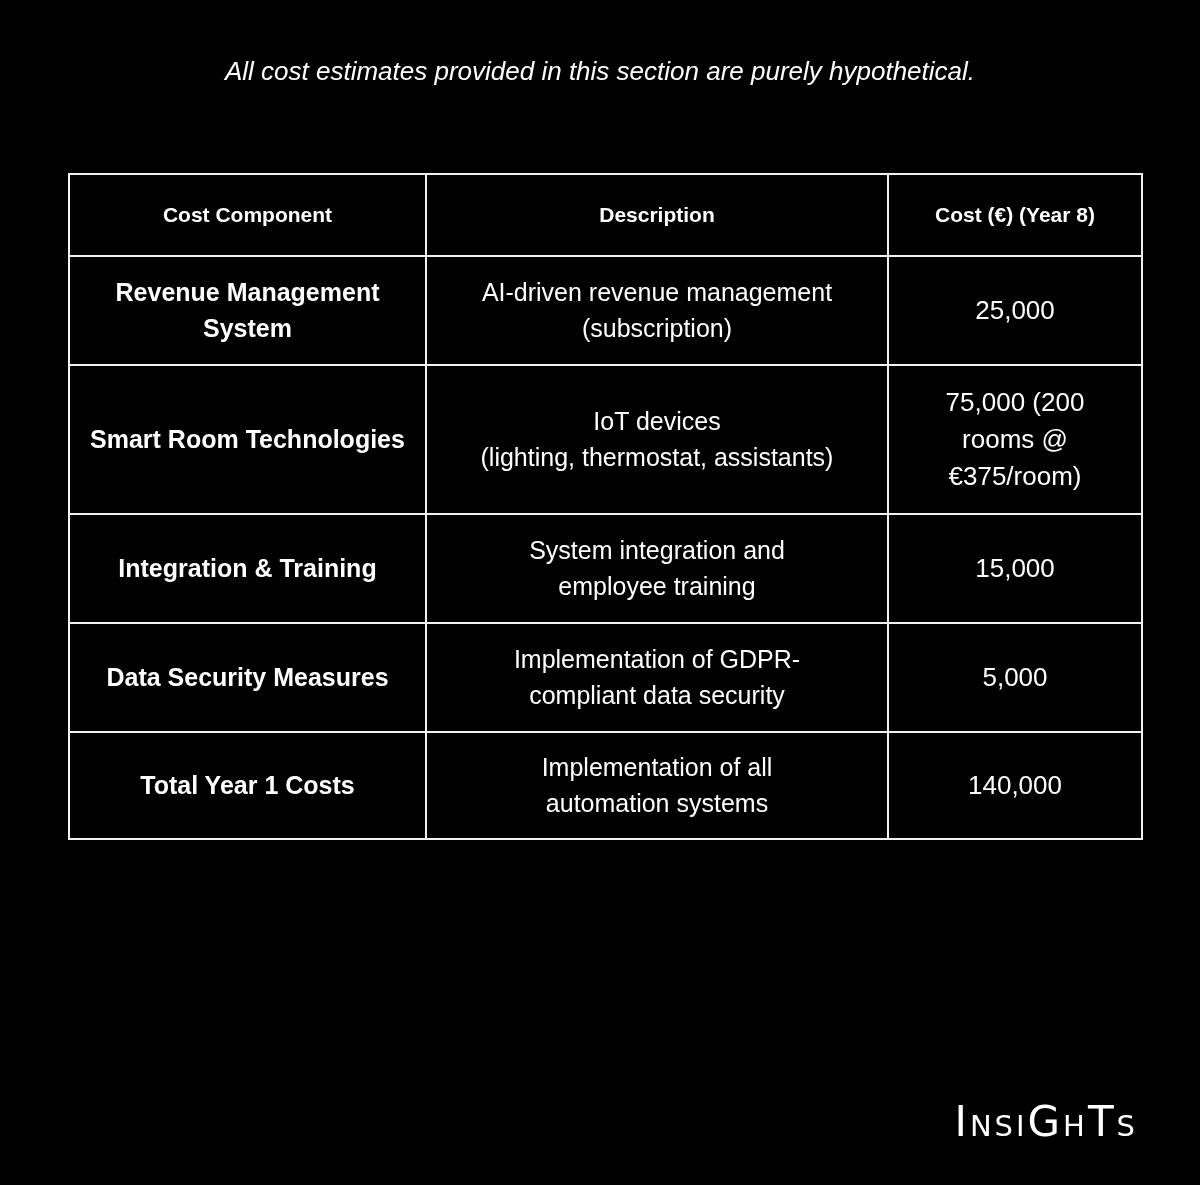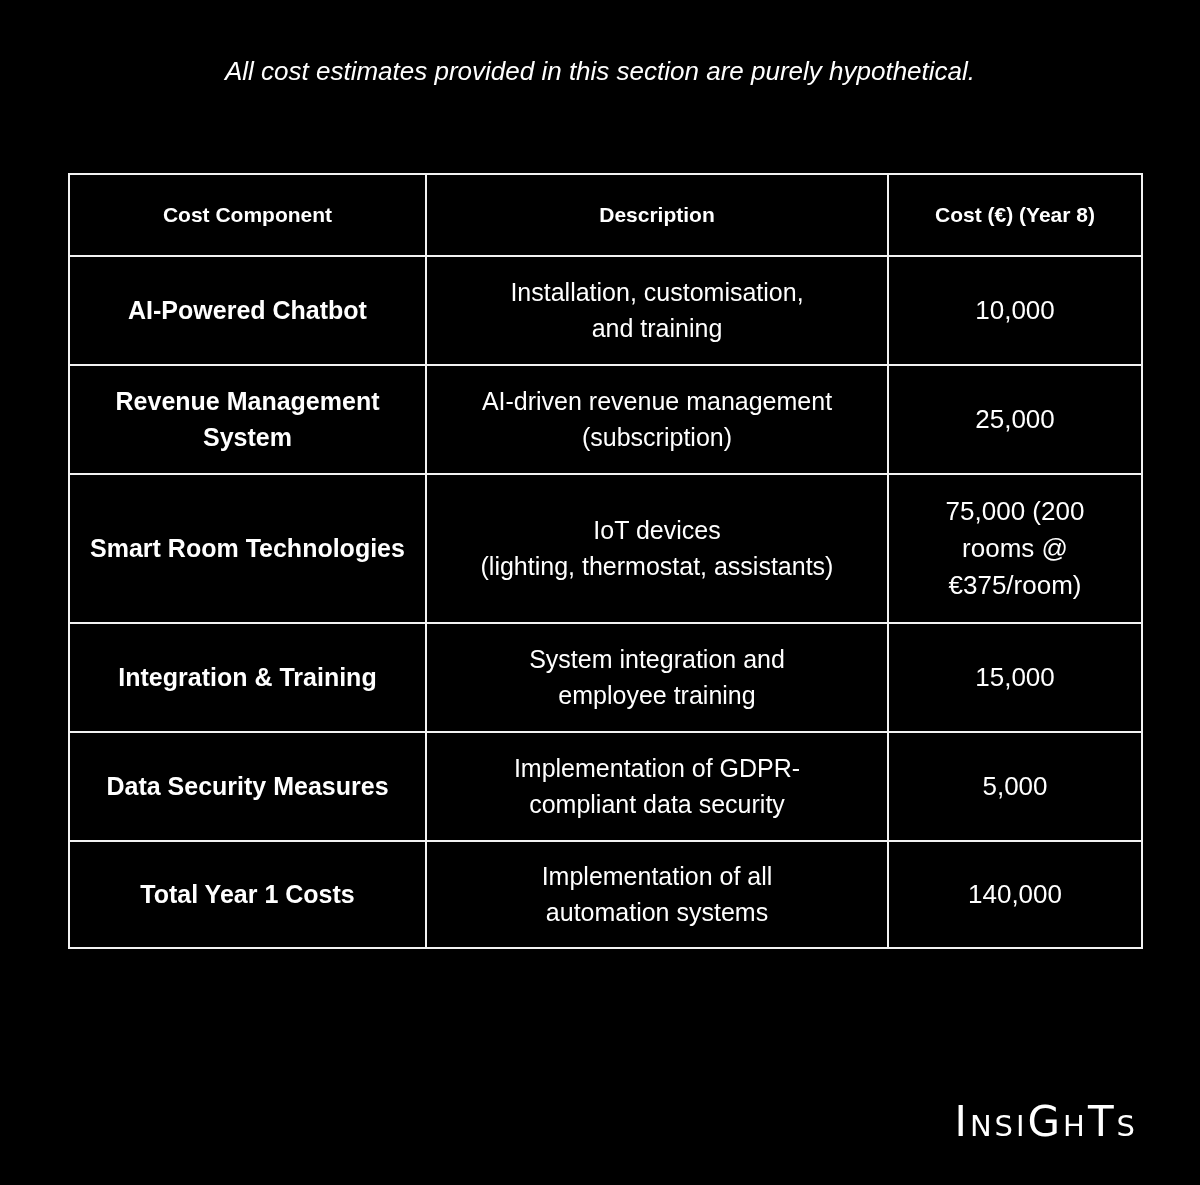--- a/index.html
+++ b/index.html
@@ -104,26 +104,20 @@
   </colgroup>
   <thead>
     <tr class="h-header">
       <th>Cost Component</th>
       <th>Description</th>
       <th>Cost (€) (Year 8)</th>
     </tr>
   </thead>
   <tbody>
     <tr class="h-std">
-      <td class="component-cell">AI-Powered Chatbot</td>
-      <td class="description-cell">Installation, customisation,
-and training</td>
-      <td class="cost-cell">10,000</td>
-    </tr>
-    <tr class="h-std">
       <td class="component-cell">Revenue Management
 System</td>
       <td class="description-cell">AI-driven revenue management
 (subscription)</td>
       <td class="cost-cell">25,000</td>
     </tr>
     <tr class="h-tall">
       <td class="component-cell">Smart Room Technologies</td>
       <td class="description-cell">IoT devices
 (lighting, thermostat, assistants)</td>

